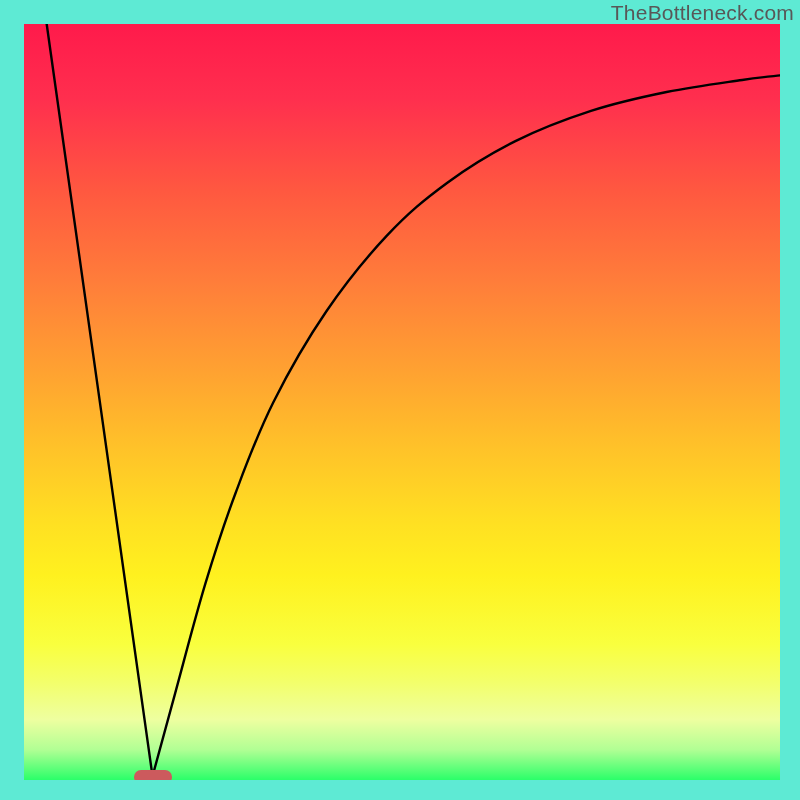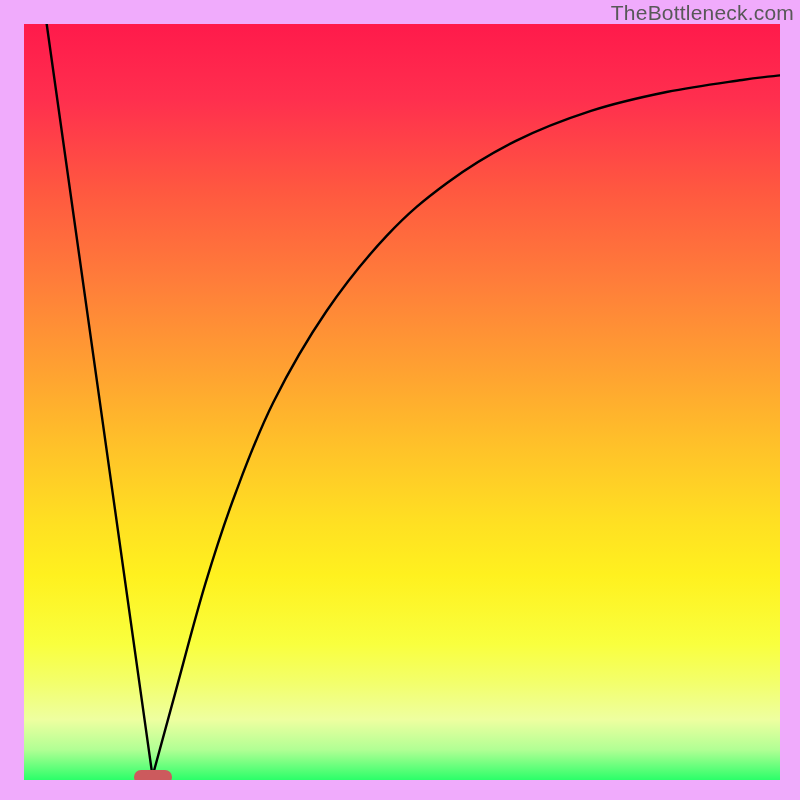--- a/index.html
+++ b/index.html
@@ -7,21 +7,21 @@
     padding: 0;
     width: 800px;
     height: 800px;
     background: #000;
     overflow: hidden;
   }
   .chart-frame {
     position: relative;
     width: 800px;
     height: 800px;
-    background: #f0abfc;
+    background: #5eead4;
   }
   .plot-area {
     position: absolute;
     left: 24px;
     top: 24px;
     width: 756px;
     height: 756px;
     overflow: hidden;
   }
   .gradient-bg {

